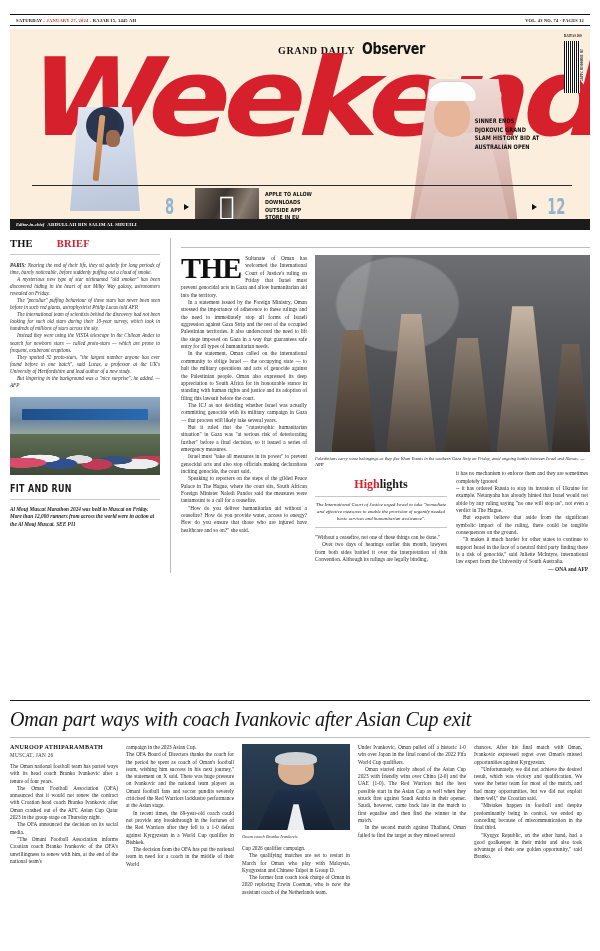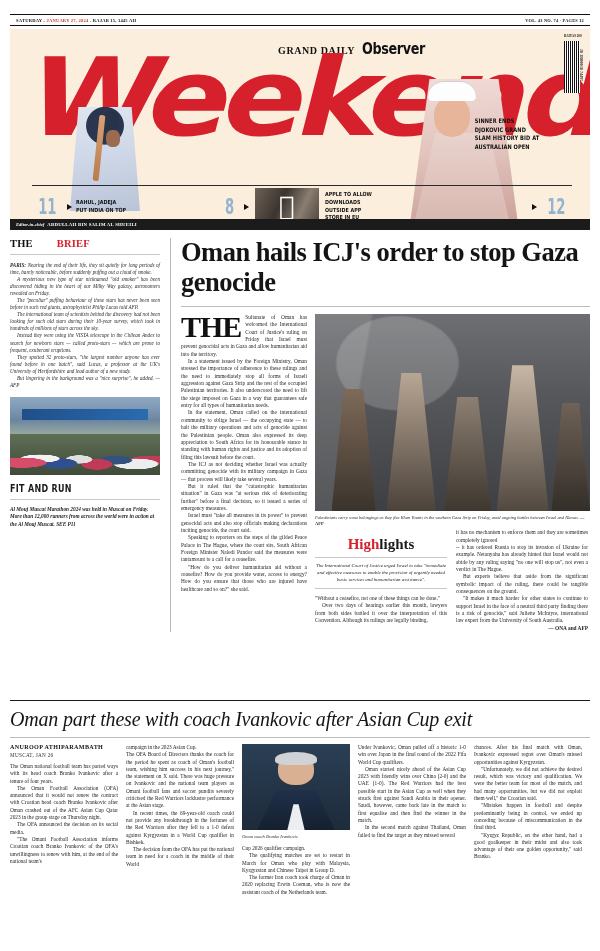--- a/index.html
+++ b/index.html
@@ -194,21 +194,21 @@
     clip-path:polygon(30% 0,70% 0,100% 100%,0 100%); }
   .gaza-photo .f5{ left:86%; width:14%; height:55%; background:linear-gradient(180deg,#6f6257,#332e29);
     clip-path:polygon(28% 0,72% 0,100% 100%,0 100%); }
 
   .photo-cap { width:275px; font-family:"Liberation Serif", serif; font-style:italic;
     font-size:4.45px; line-height:6.1px; color:#2a2a2a; margin-top:4px; }
   .photo-cap .src { font-style:normal; font-weight:bold; }
 
   .hl-box { width:132px; margin-top:7px; }
   .hl-title { text-align:center; font-family:"Liberation Serif", serif; font-weight:bold;
-    font-size:15px; color:#1a1a1a; }
+    font-size:12px; color:#1a1a1a; }
   .hl-title .red { color:#d6202b; }
   .hl-rule { border-top:0.7px solid #c7c7c7; margin:4px 0 5px; }
   .hl-text { font-family:"Liberation Serif", serif; font-style:italic; font-size:4.9px;
     line-height:6.9px; color:#262626; text-align:center; }
 
   
   .sport { position:absolute; left:10px; top:700px; width:580px; }
   .sport-rule-top { border-top:1.1px solid #1a1a1a; }
   .sport-head { font-family:"Liberation Serif", serif; font-style:italic; font-size:20px;
     line-height:24px; color:#151515; margin-top:6px; letter-spacing:-0.2px; }
@@ -265,25 +265,20 @@
 
       <div class="sinner-blurb">SINNER ENDS DJOKOVIC GRAND SLAM HISTORY BID AT AUSTRALIAN OPEN</div>
 
       <div class="barcode">
         <div class="bc-label">RAIYAS 200</div>
         <div class="bc-bars"></div>
         <div class="bc-num">28 10800038 74495</div>
       </div>
 
       <div class="teaser-strip">
-        <div class="tz" style="width:120px;">
-          <div class="num">11</div>
-          <div class="arrow"></div>
-          <div class="txt" style="width:60px;">RAHUL, JADEJA PUT INDIA ON TOP</div>
-        </div>
         <div style="flex:1"></div>
         <div class="tz" style="width:240px; gap:6px;">
           <div class="num">8</div>
           <div class="arrow"></div>
           <div class="apple-thumb">
               <div class="glyph"></div>
             </div>
           <div class="txt" style="width:62px;">APPLE TO ALLOW DOWNLOADS OUTSIDE APP STORE IN EU</div>
         </div>
         <div style="flex:1"></div>
@@ -319,21 +314,20 @@
         <div class="banner"></div>
         <div class="crowd"></div>
       </div>
 
       <div class="fit-run">FIT AND RUN</div>
       <div class="rule-thin"></div>
       <div class="fit-body"><span>Al Mouj Muscat Marathon 2024 was held in Muscat on Friday. More than 12,000 runners from across the world were in action at the Al Mouj Muscat.</span> <span>SEE P11</span></div>
     </div>
 
     <div class="col-main">
-      <div class="main-head">Oman hails ICJ's order to stop Gaza genocide</div>
       <div class="head-rule"></div>
 
       <div class="main-cols">
 
         <div class="mc">
           <div class="artcol dropcap-wrap">
             <span class="dropcap">THE</span>
             <p class="noind">Sultanate of Oman has welcomed the International Court of Justice's ruling on Friday that Israel must prevent genocidal acts in Gaza and allow humanitarian aid into the territory.</p>
             <p>In a statement issued by the Foreign Ministry, Oman stressed the importance of adherence to these rulings and the need to immediately stop all forms of Israeli aggression against Gaza Strip and the rest of the occupied Palestinian territories. It also underscored the need to lift the siege imposed on Gaza in a way that guarantees safe entry for all types of humanitarian needs.</p>
             <p>In the statement, Oman called on the international community to oblige Israel — the occupying state — to halt the military operations and acts of genocide against the Palestinian people. Oman also expressed its deep appreciation to South Africa for its honourable stance in standing with human rights and justice and its adoption of filing this lawsuit before the court.</p>
@@ -381,21 +375,21 @@
             </div>
           </div>
         </div>
 
       </div>
     </div>
   </div>
 
   <div class="sport">
     <div class="sport-rule-top"></div>
-    <div class="sport-head">Oman part these with coach Ivankovic after Asian Cup exit</div>
+    <div class="sport-head">Oman part ways with coach Ivankovic after Asian Cup exit</div>
     <div class="sport-rule"></div>
 
     <div class="sport-cols">
       <div class="sc">
         <div class="byline-name">ANUROOP ATHIPARAMBATH</div>
         <div class="byline-loc">MUSCAT, JAN 26</div>
         <div class="sporttxt">
           <p class="noind">The Oman national football team has parted ways with its head coach Branko Ivankovic after a tenure of four years.</p>
           <p>The Oman Football Association (OFA) announced that it would not renew the contract with Croatian head coach Branko Ivankovic after Oman crashed out of the AFC Asian Cup Qatar 2023 in the group stage on Thursday night.</p>
           <p>The OFA announced the decision on its social media.</p>

